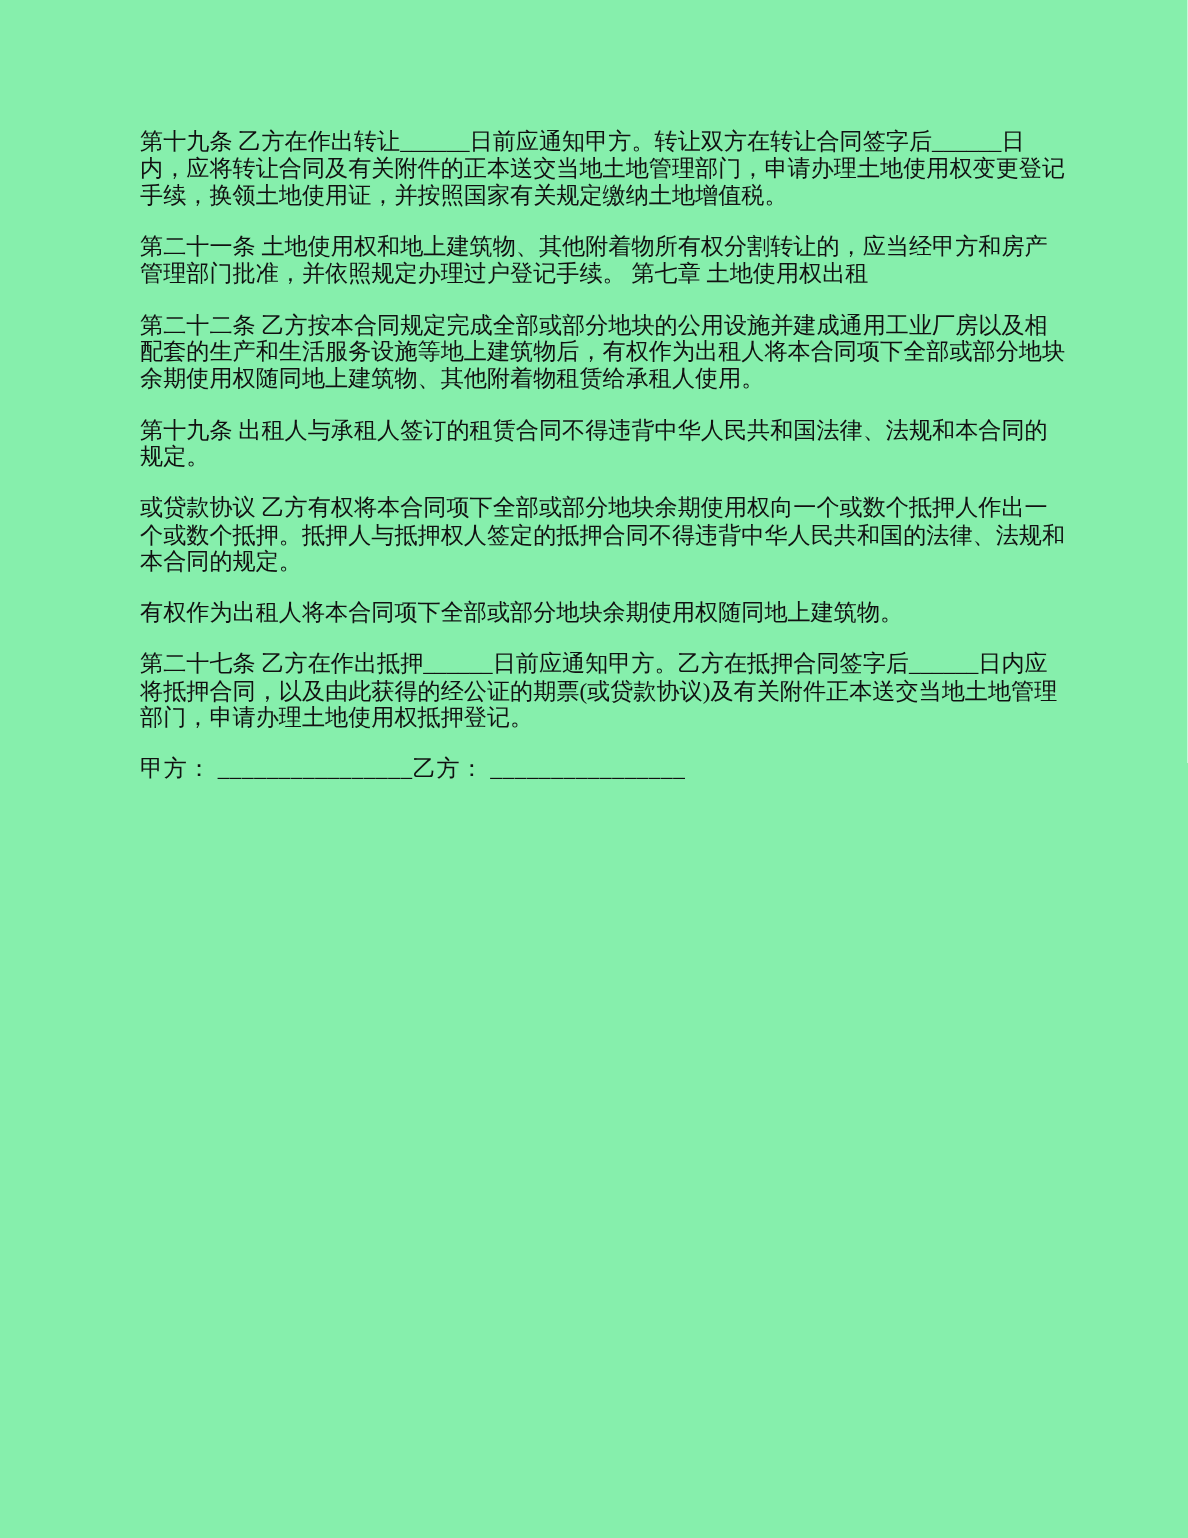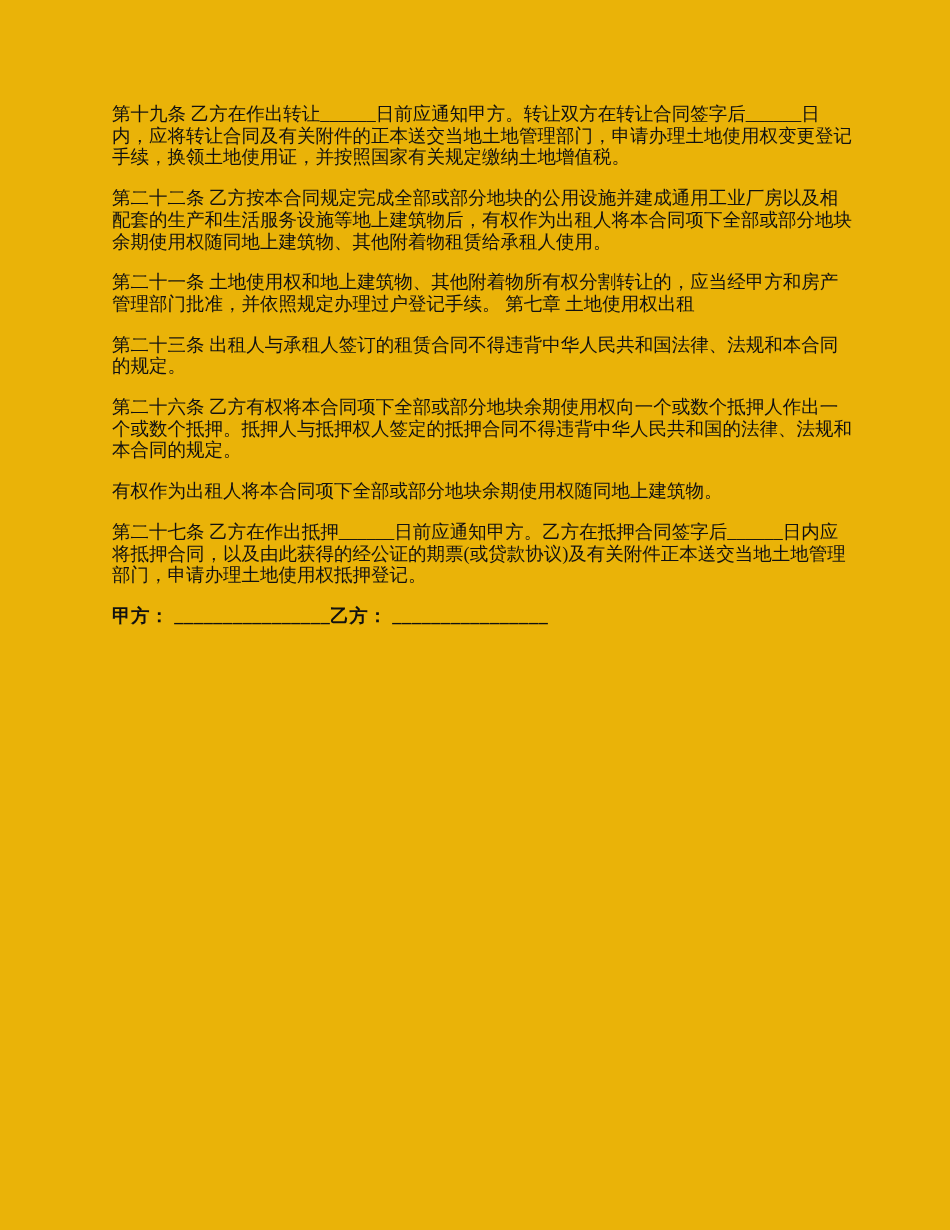--- a/index.html
+++ b/index.html
@@ -4,21 +4,21 @@
 <style>
   html, body {
     margin: 0;
     padding: 0;
     background: #ffffff;
   }
   .page {
     position: relative;
     width: 950px;
     height: 1230px;
-    background: #eab308;
+    background: #86efac;
     overflow: hidden;
   }
   .content {
     position: absolute;
     left: 112px;
     top: 104px;
     width: 742px;
     font-family: "Liberation Serif", "DejaVu Serif", serif;
     font-size: 18.5px;
     line-height: 21.7px;
@@ -28,30 +28,29 @@
     overflow-wrap: break-word;
   }
   .content p {
     margin: 0 0 19px 0;
     padding: 0;
     font-weight: 400;
   }
   .content p.signature {
     margin-top: 10px;
     letter-spacing: 0.5px;
-    font-weight: bold;
   }
 </style>
 </head>
 <body>
 
 <div class="page">
   <div class="content">
     <p>第十九条 乙方在作出转让______日前应通知甲方。转让双方在转让合同签字后______日内，应将转让合同及有关附件的正本送交当地土地管理部门，申请办理土地使用权变更登记手续，换领土地使用证，并按照国家有关规定缴纳土地增值税。</p>
+    <p>第二十一条 土地使用权和地上建筑物、其他附着物所有权分割转让的，应当经甲方和房产管理部门批准，并依照规定办理过户登记手续。 第七章 土地使用权出租</p>
     <p>第二十二条 乙方按本合同规定完成全部或部分地块的公用设施并建成通用工业厂房以及相配套的生产和生活服务设施等地上建筑物后，有权作为出租人将本合同项下全部或部分地块余期使用权随同地上建筑物、其他附着物租赁给承租人使用。</p>
-    <p>第二十一条 土地使用权和地上建筑物、其他附着物所有权分割转让的，应当经甲方和房产管理部门批准，并依照规定办理过户登记手续。 第七章 土地使用权出租</p>
-    <p>第二十三条 出租人与承租人签订的租赁合同不得违背中华人民共和国法律、法规和本合同的规定。</p>
-    <p>第二十六条 乙方有权将本合同项下全部或部分地块余期使用权向一个或数个抵押人作出一个或数个抵押。抵押人与抵押权人签定的抵押合同不得违背中华人民共和国的法律、法规和本合同的规定。</p>
+    <p>第十九条 出租人与承租人签订的租赁合同不得违背中华人民共和国法律、法规和本合同的规定。</p>
+    <p>或贷款协议 乙方有权将本合同项下全部或部分地块余期使用权向一个或数个抵押人作出一个或数个抵押。抵押人与抵押权人签定的抵押合同不得违背中华人民共和国的法律、法规和本合同的规定。</p>
     <p>有权作为出租人将本合同项下全部或部分地块余期使用权随同地上建筑物。</p>
     <p>第二十七条 乙方在作出抵押______日前应通知甲方。乙方在抵押合同签字后______日内应将抵押合同，以及由此获得的经公证的期票(或贷款协议)及有关附件正本送交当地土地管理部门，申请办理土地使用权抵押登记。</p>
     <p class="signature">甲方： ________________乙方： ________________</p>
   </div>
 </div>
 
 </body></html>

